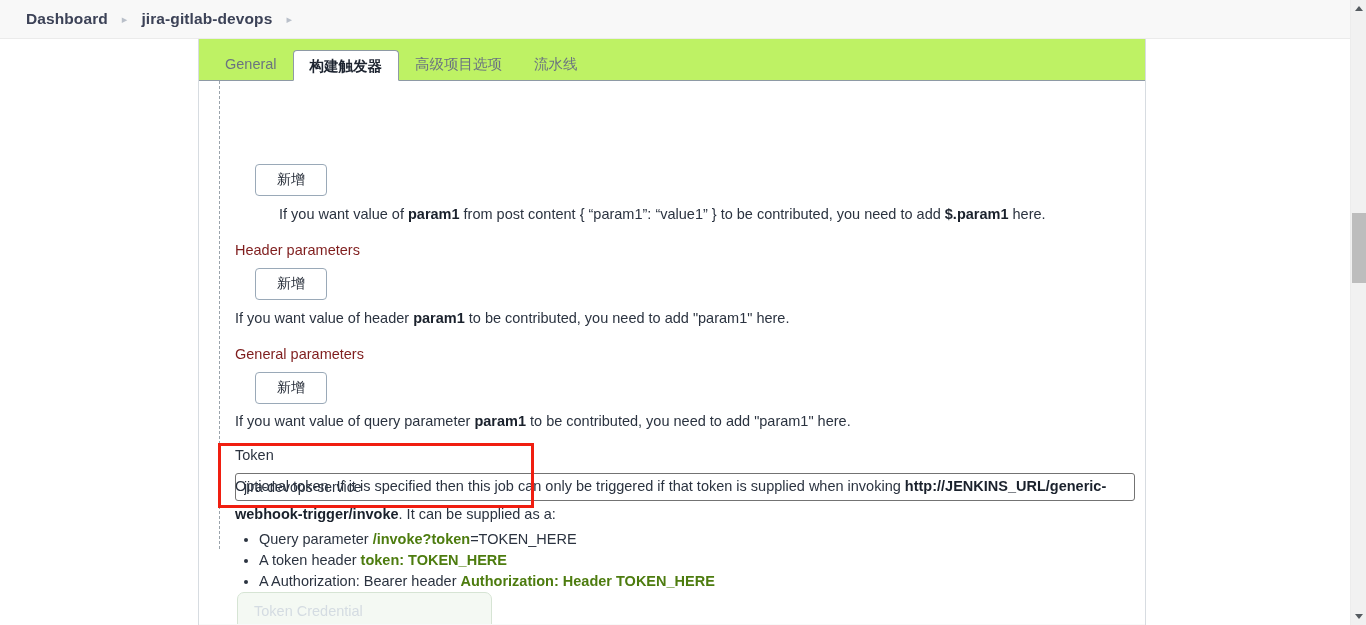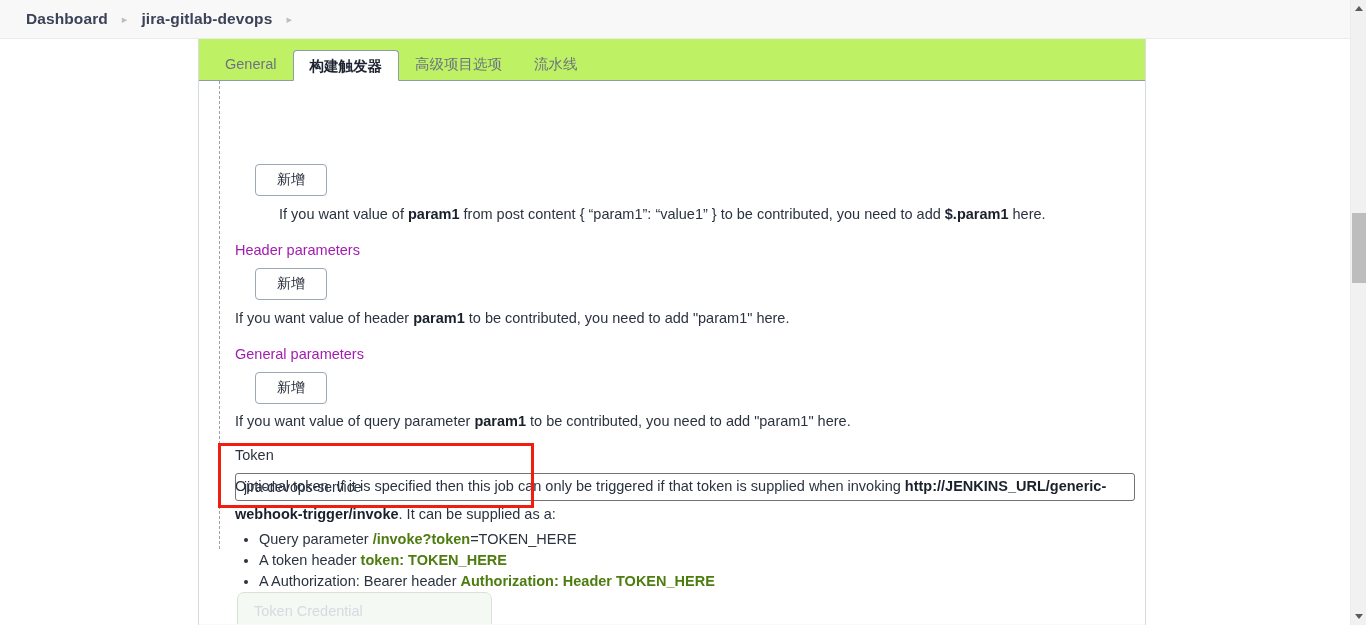--- a/index.html
+++ b/index.html
@@ -118,21 +118,21 @@
   }
   .para {
     font-size: 14.5px;
     color: #2b3340;
     line-height: 1.45;
     margin: 0;
   }
   .para b { font-weight: bold; color: #1a212c; }
   .fieldlabel {
     font-size: 14.5px;
-    color: #a21caf;
+    color: #7f1d1d;
     font-weight: normal;
   }
 
   
   .row-btn      { position:absolute; left:0; top:83px; }
   .row-text1    { position:absolute; left:16px; top:123px;margin-left:28px; }
   .row-header   { position:absolute; left:0; top:160px; }
   .row-btn2     { position:absolute; left:0; top:187px; }
   .row-text2    { position:absolute; left:0; top:227px; }
   .row-request  { position:absolute; left:0; top:264px; }

